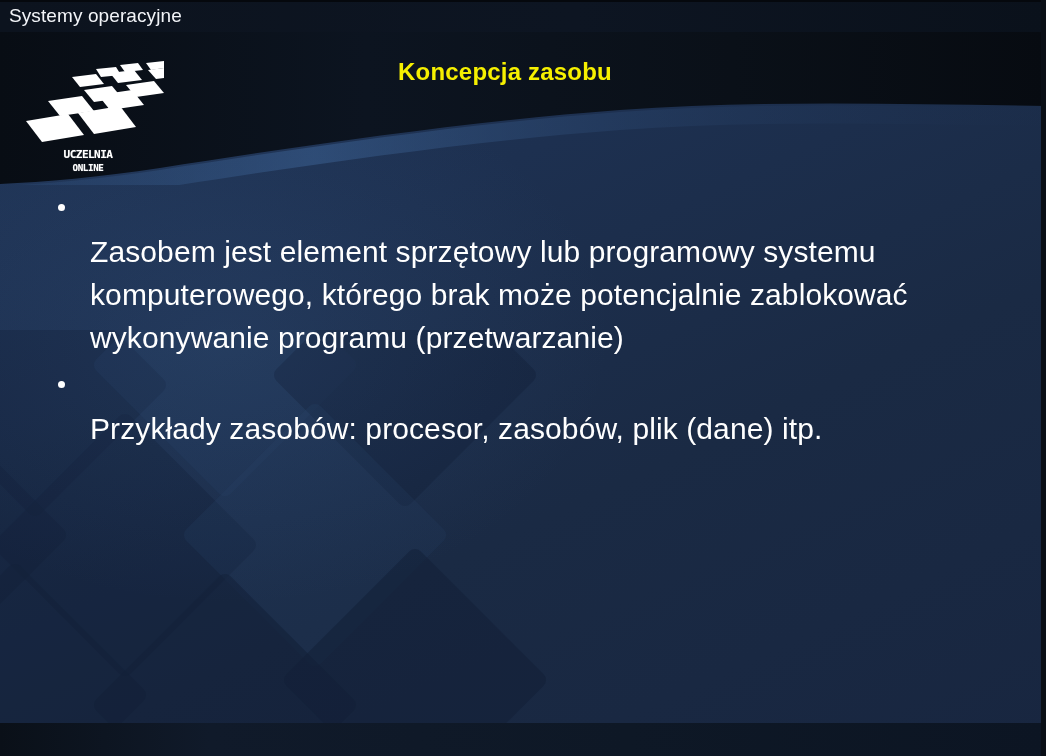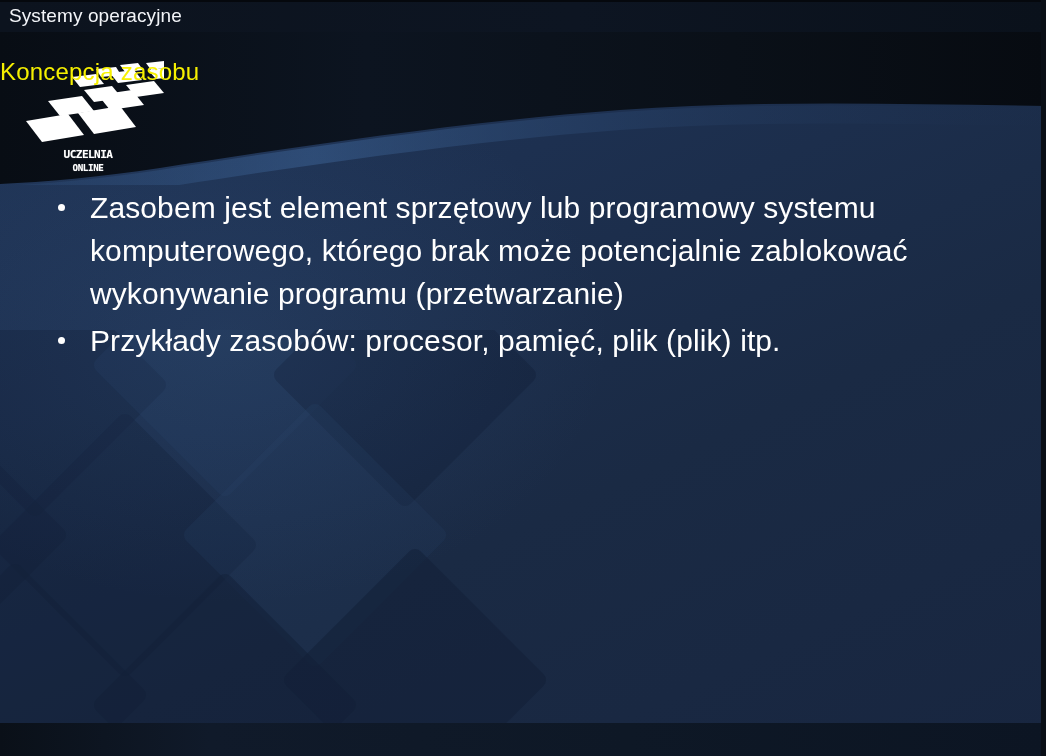--- a/index.html
+++ b/index.html
@@ -83,24 +83,24 @@
     line-height: 26px;
     letter-spacing: 0.1px;
     white-space: nowrap;
   }
 
   
   .slide-title {
     position: absolute;
     left: 0; top: 58px;
     width: 1010px;
-    text-align: left;
+    text-align: center;
     color: #f6f000;
     font-size: 24px;
-    font-weight: normal;
+    font-weight: bold;
     letter-spacing: 0.2px;
     white-space: nowrap;
   }
 
   
   .logo {
     position: absolute;
     left: 12px; top: 59px;
     width: 152px; height: 120px;
   }
@@ -150,20 +150,21 @@
     border-radius: 50%;
     background: #ffffff;
   }
   .bullet-text {
     flex: 1 1 auto;
     color: #ffffff;
     font-size: 30px;
     line-height: 43px;
     letter-spacing: 0.1px;
     white-space: pre-line;
+    margin-top: 44px;
   }
 
   
   .bottombar {
     position: absolute;
     left: 0; bottom: 0;
     width: 1046px; height: 33px;
     background: linear-gradient(90deg, #0a1018 0%, #101a2a 20%, #0e1826 60%, #0c1523 100%);
   }
 
@@ -263,21 +264,21 @@
       <div class="bullet-dot">
           <span></span>
         </div>
       <div class="bullet-text">Zasobem jest element sprzętowy lub programowy systemu komputerowego, którego brak może potencjalnie zablokować wykonywanie programu (przetwarzanie)</div>
     </div>
 
     <div class="bullet">
       <div class="bullet-dot">
           <span></span>
         </div>
-      <div class="bullet-text">Przykłady zasobów: procesor, pamięć, plik (plik) itp.</div>
+      <div class="bullet-text">Przykłady zasobów: procesor, zasobów, plik (dane) itp.</div>
     </div>
 
   </div>
 
   <div class="bottombar"></div>
 
   <div class="edge-right"></div>
 
 </div>
 

